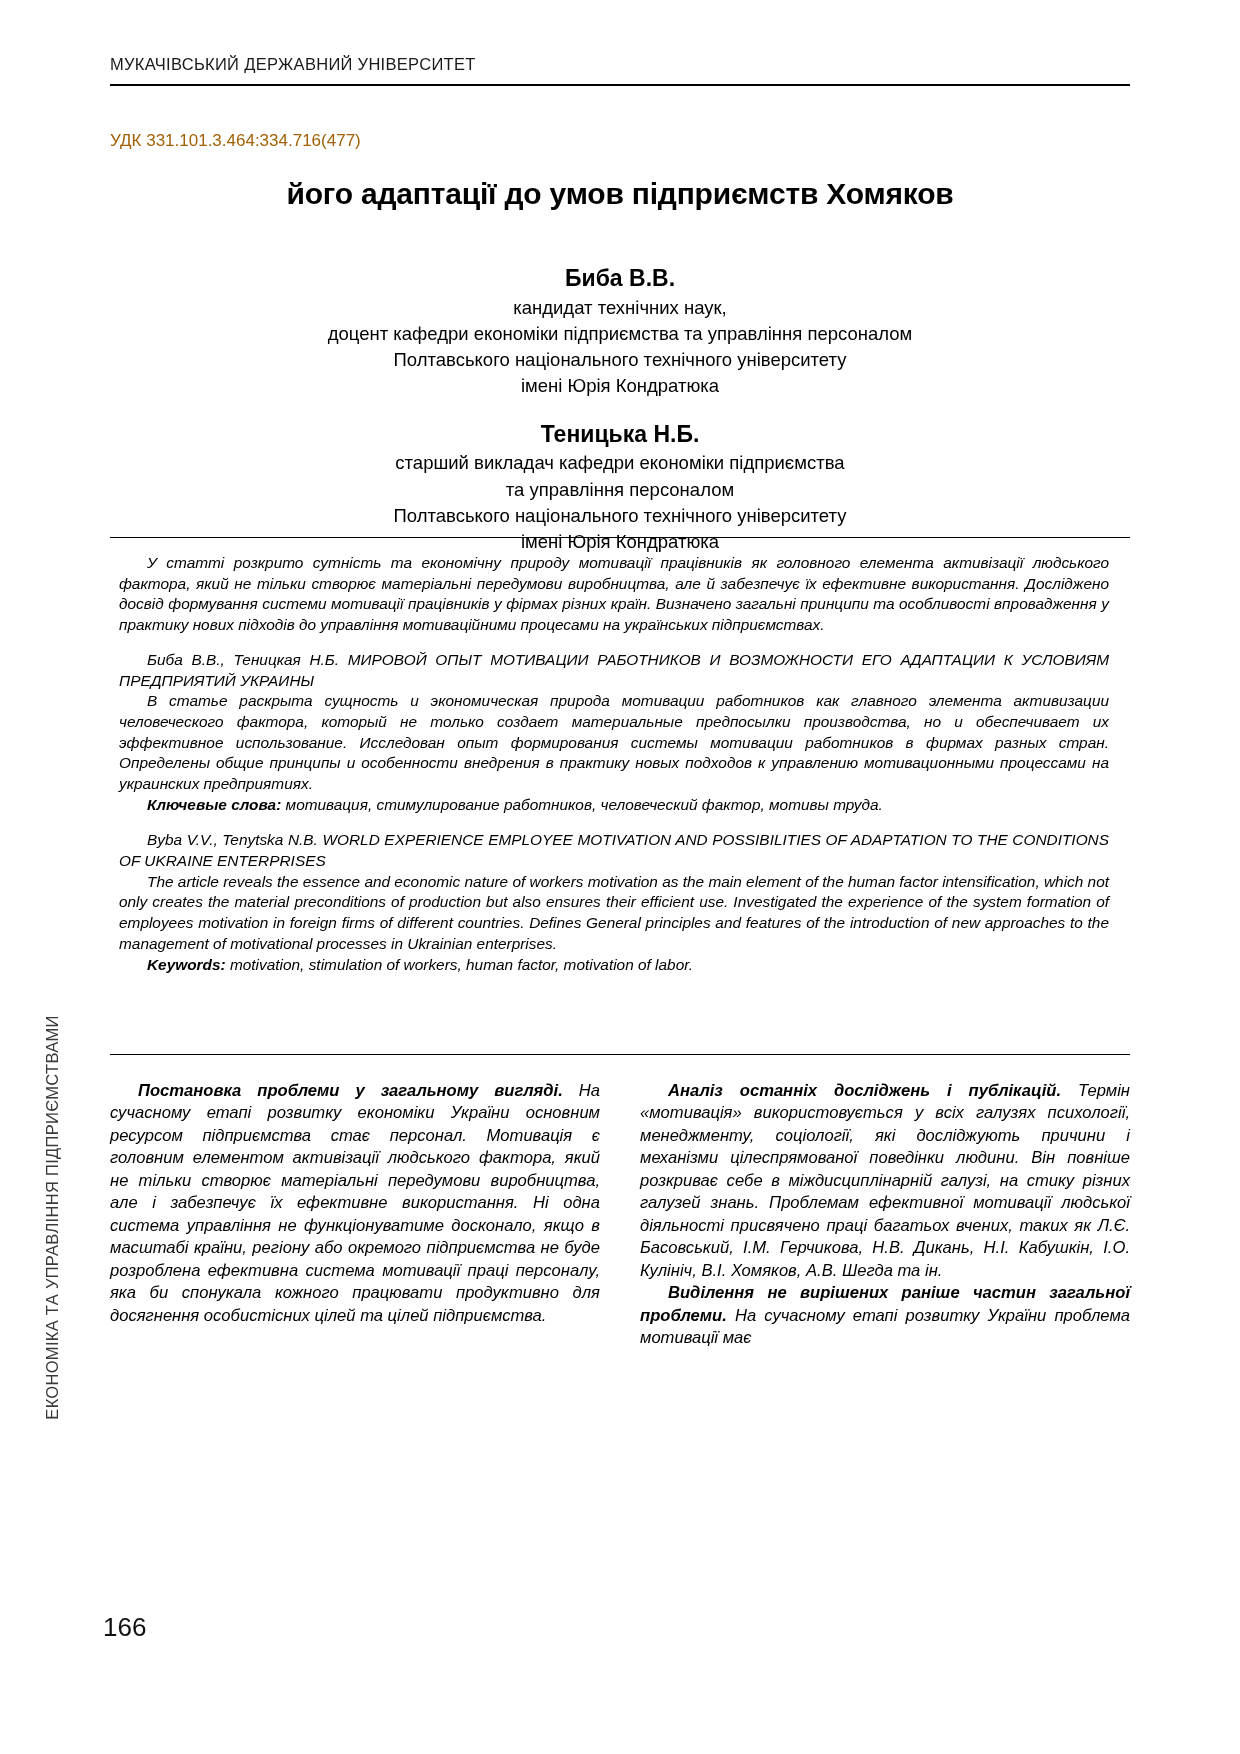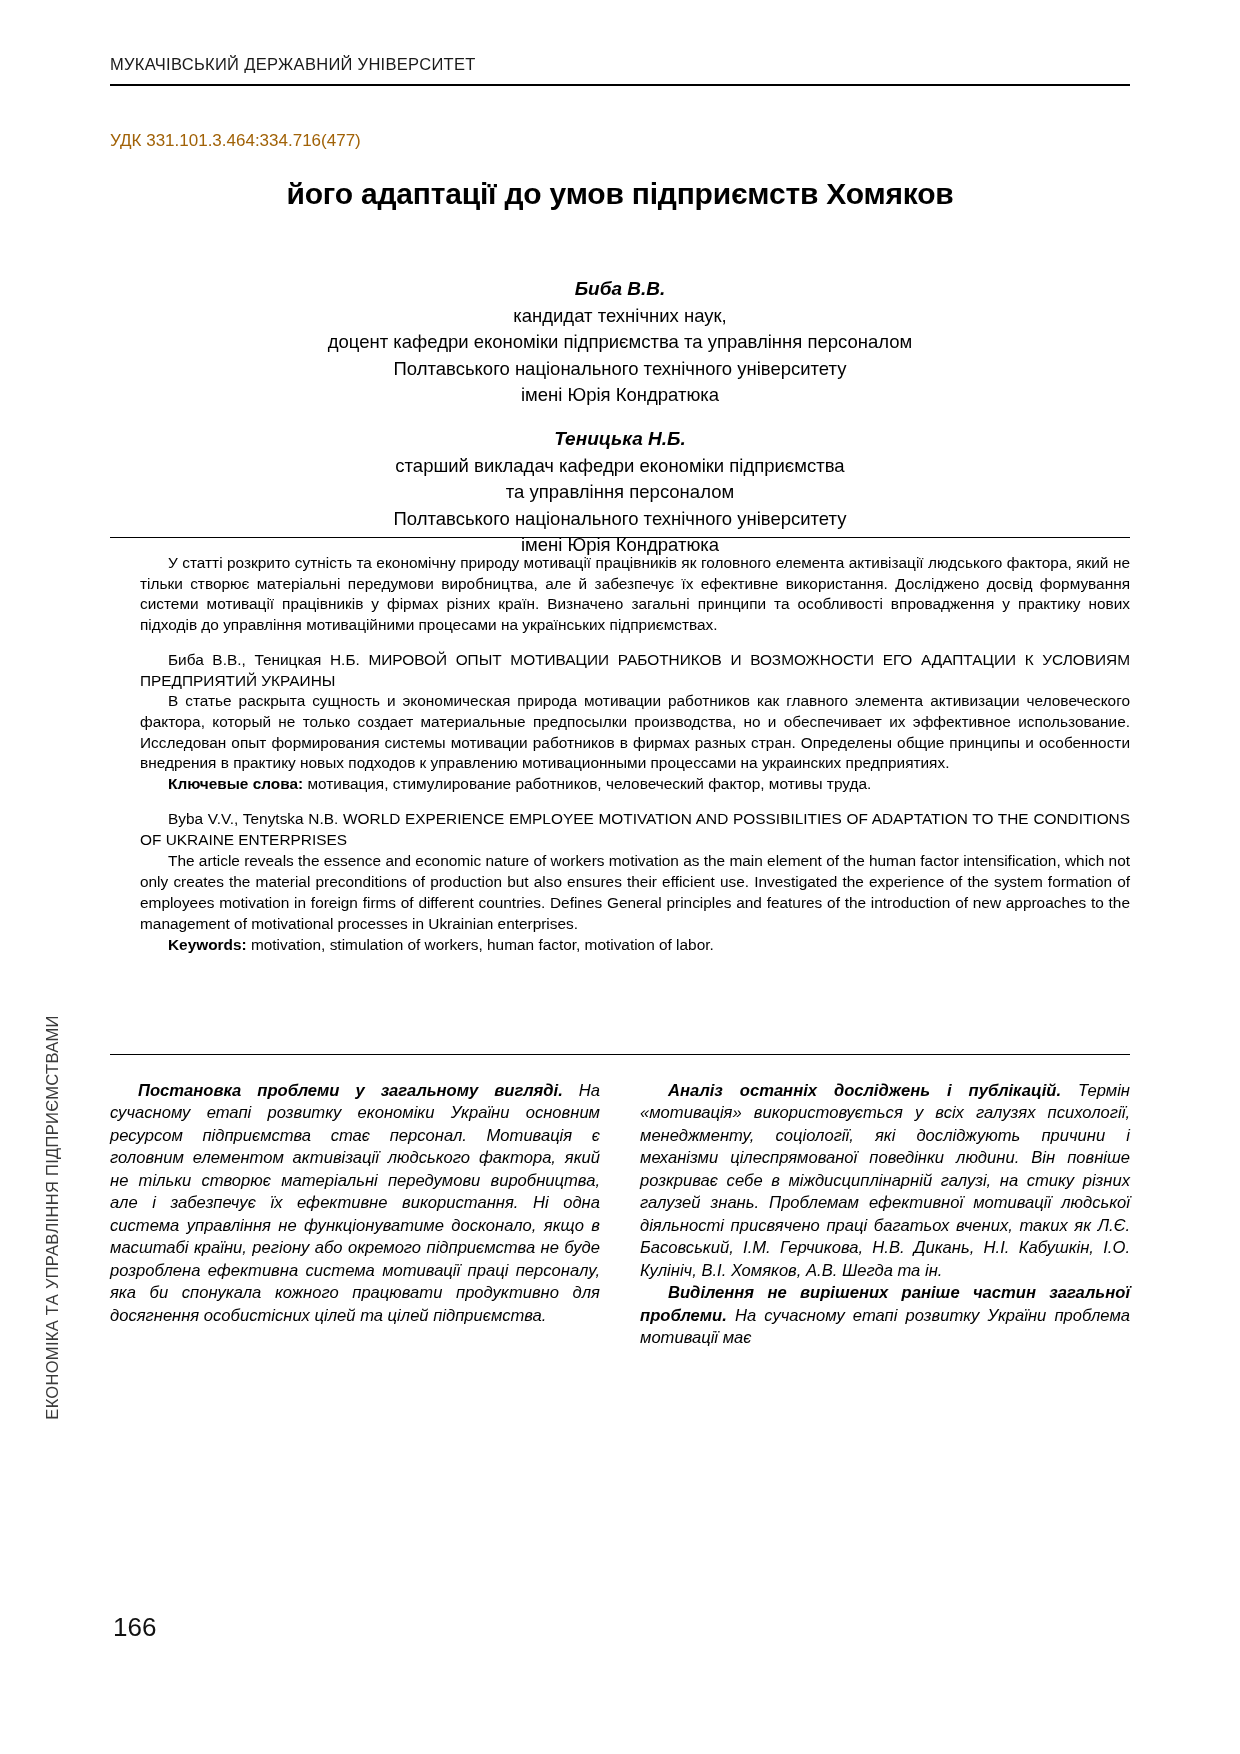--- a/index.html
+++ b/index.html
@@ -70,23 +70,22 @@
     position: absolute;
     top: 262px;
     left: 110px;
     width: 1020px;
     text-align: center;
     font-size: 18.5px;
     line-height: 1.42;
   }
   .author-name {
     font-weight: bold;
-    font-size: 19px;
-    margin-top: 14px;
-    font-style: italic;
+    font-size: 23px;
+    margin-top: 0;
   }
   .author-block + .author-block {
     margin-top: 18px;
   }
   .aff {
     font-size: 18.5px;
   }
 
   
   .rule-abs-top {
@@ -103,22 +102,23 @@
     left: 110px;
     width: 1020px;
     height: 1px;
     background: #000;
   }
 
   
   .abstracts {
     position: absolute;
     top: 553px;
-    left: 140px;
+    left: 119px;
     width: 990px;
+    font-style: italic;
   }
   .abs {
     font-size: 15.4px;
     line-height: 1.345;
     text-align: justify;
     margin-bottom: 14px;
   }
   .abs p {
     margin: 0;
   }
@@ -165,21 +165,21 @@
     font-size: 16.5px;
     letter-spacing: 0.3px;
     color: #3a3a3a;
     text-align: center;
     white-space: nowrap;
   }
 
   
   .page-number {
     position: absolute;
-    left: 113px;
+    left: 103px;
     top: 1612px;
     font-size: 26px;
     color: #111;
   }
 </style>
 </head>
 <body>
 
 <div class="page">
 

